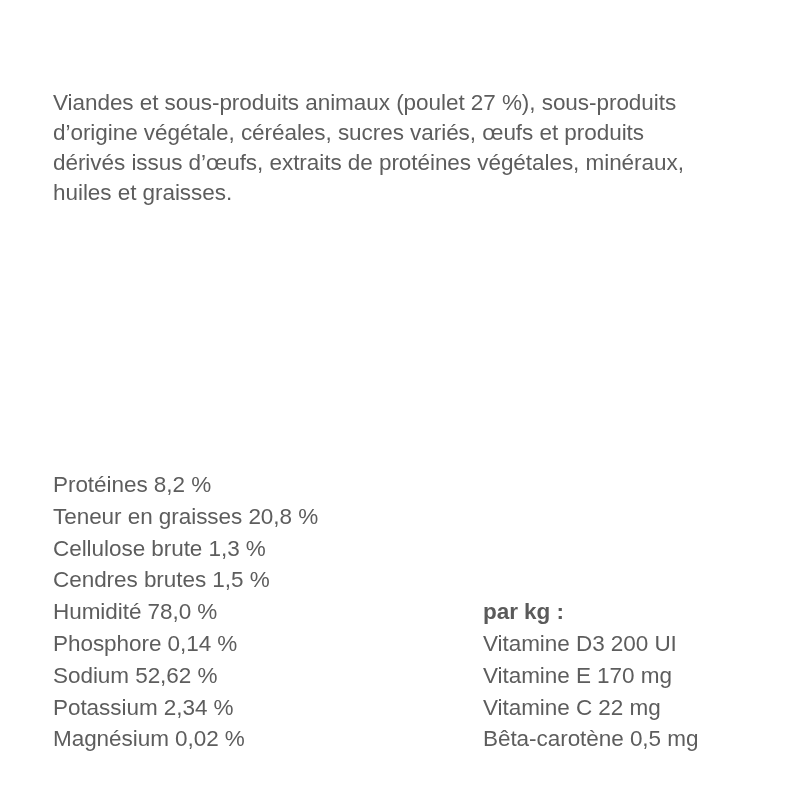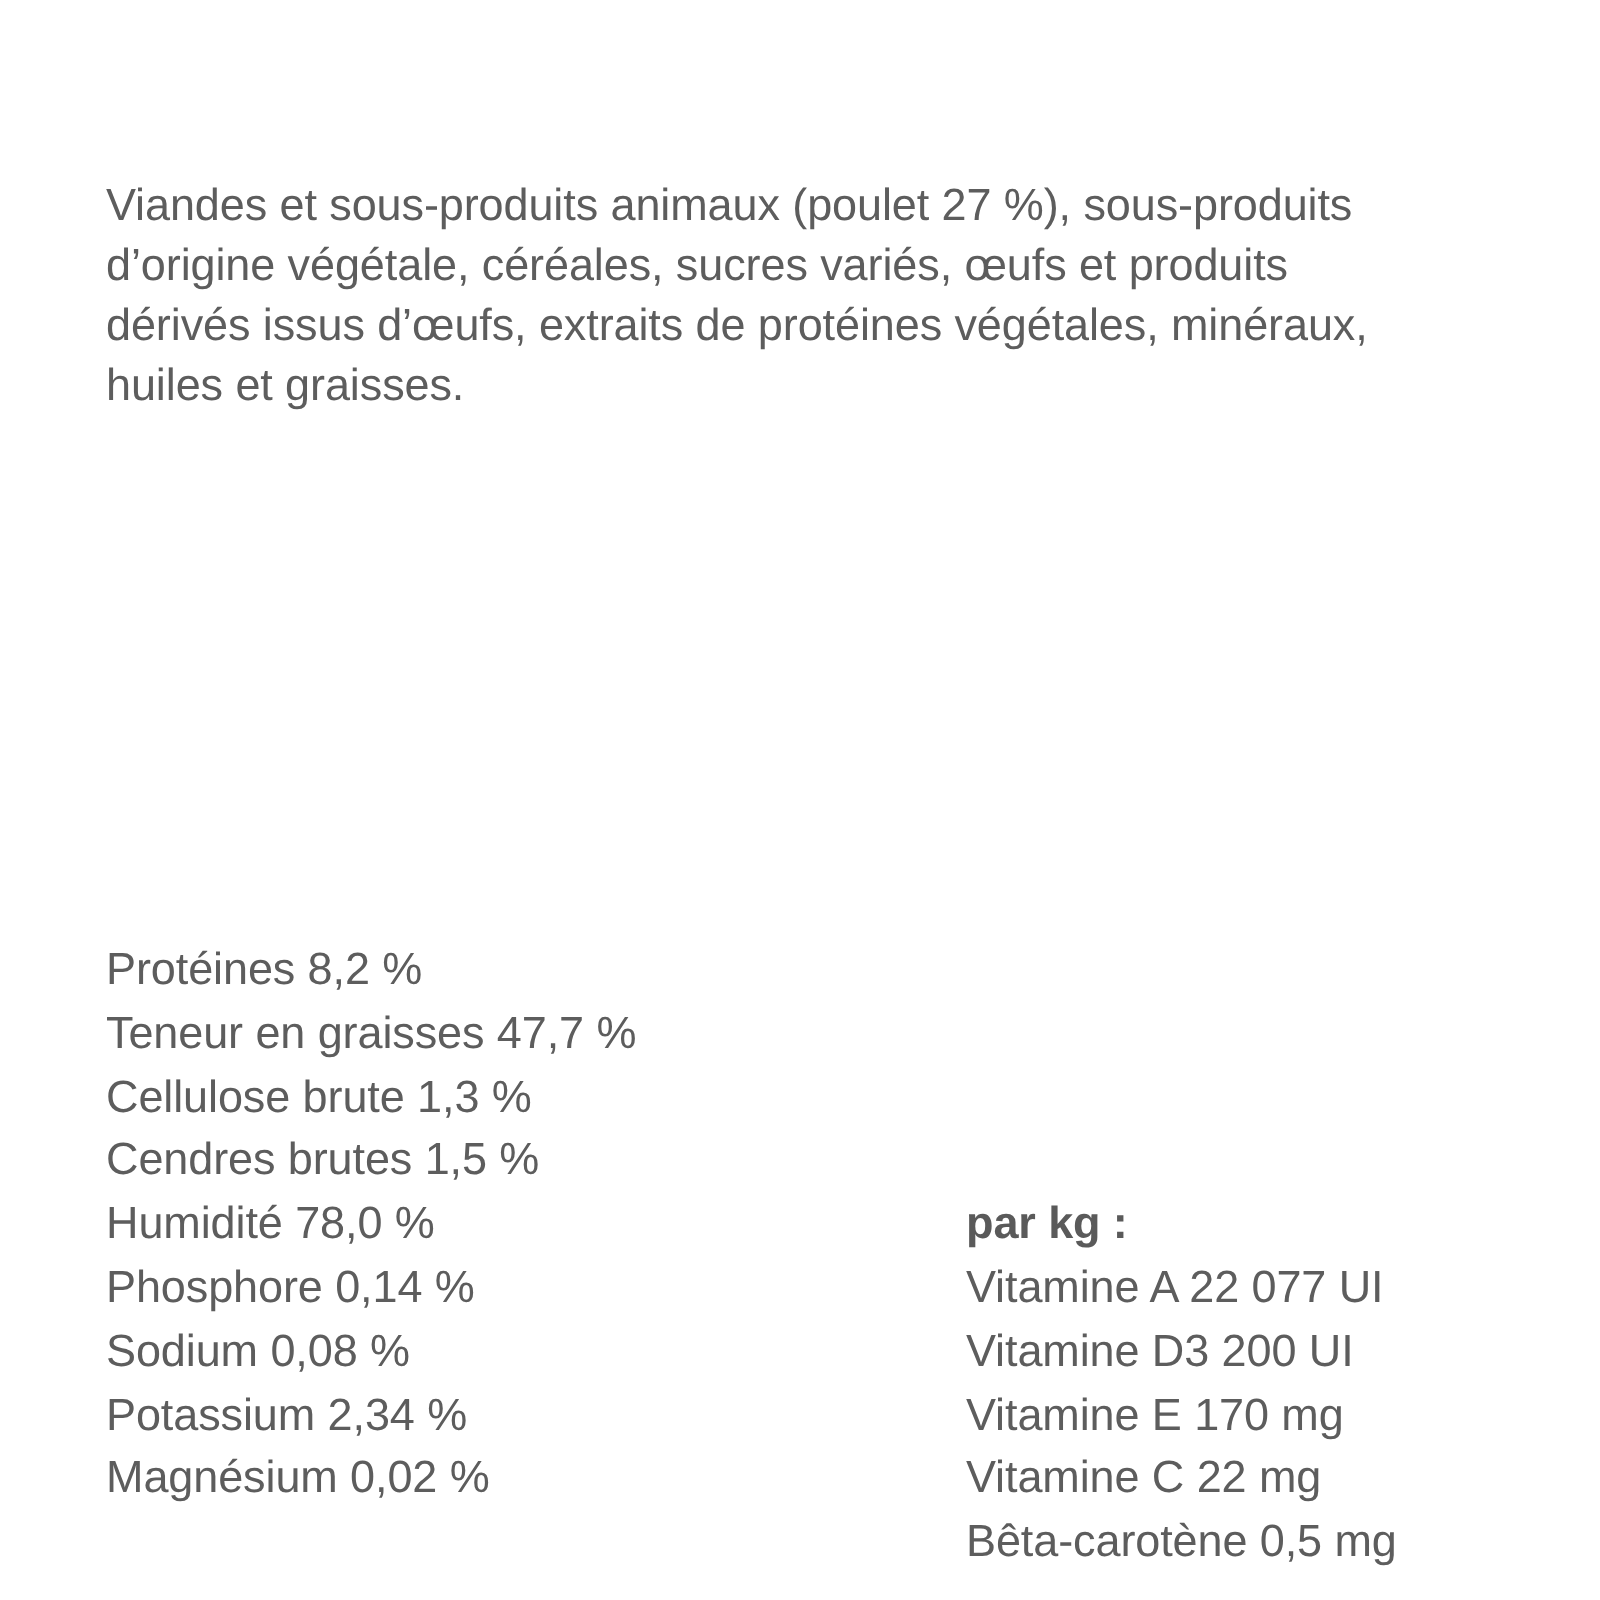--- a/index.html
+++ b/index.html
@@ -94,37 +94,36 @@
     <div class="composition-line">d’origine végétale, céréales, sucres variés, œufs et produits</div>
     <div class="composition-line">dérivés issus d’œufs, extraits de protéines végétales, minéraux,</div>
     <div class="composition-line">huiles et graisses.</div>
   </div>
 
 
   <div class="analysis-area">
 
     <div class="analysis-col analysis-col--left">
       <div class="analysis-row">Protéines 8,2 %</div>
-      <div class="analysis-row">Teneur en graisses 47,7 %</div>
+      <div class="analysis-row">Teneur en graisses 20,8 %</div>
       <div class="analysis-row">Cellulose brute 1,3 %</div>
       <div class="analysis-row">Cendres brutes 1,5 %</div>
       <div class="analysis-row">Humidité 78,0 %</div>
       <div class="analysis-row">Phosphore 0,14 %</div>
-      <div class="analysis-row">Sodium 0,08 %</div>
+      <div class="analysis-row">Sodium 52,62 %</div>
       <div class="analysis-row">Potassium 2,34 %</div>
       <div class="analysis-row">Magnésium 0,02 %</div>
     </div>
 
     <div class="analysis-col analysis-col--right">
       <div class="analysis-row analysis-row--spacer">&nbsp;</div>
       <div class="analysis-row analysis-row--spacer">&nbsp;</div>
       <div class="analysis-row analysis-row--spacer">&nbsp;</div>
       <div class="analysis-row analysis-row--spacer">&nbsp;</div>
       <div class="analysis-row analysis-row--label">par kg :</div>
-      <div class="analysis-row">Vitamine A 22 077 UI</div>
       <div class="analysis-row">Vitamine D3 200 UI</div>
       <div class="analysis-row">Vitamine E 170 mg</div>
       <div class="analysis-row">Vitamine C 22 mg</div>
       <div class="analysis-row">Bêta-carotène 0,5 mg</div>
     </div>
 
   </div>
 
 </div>
 

